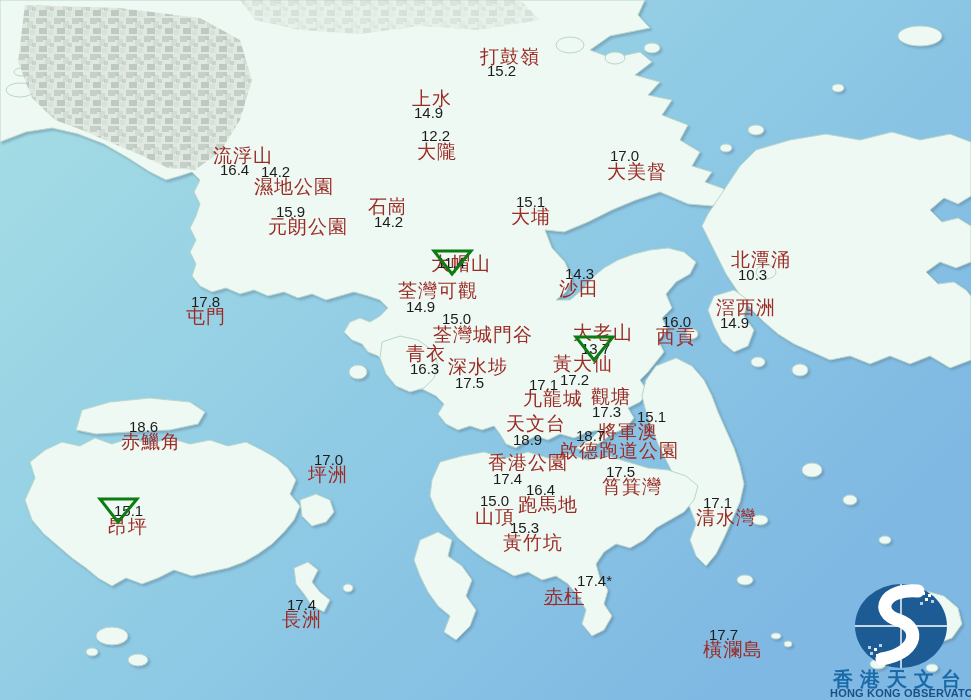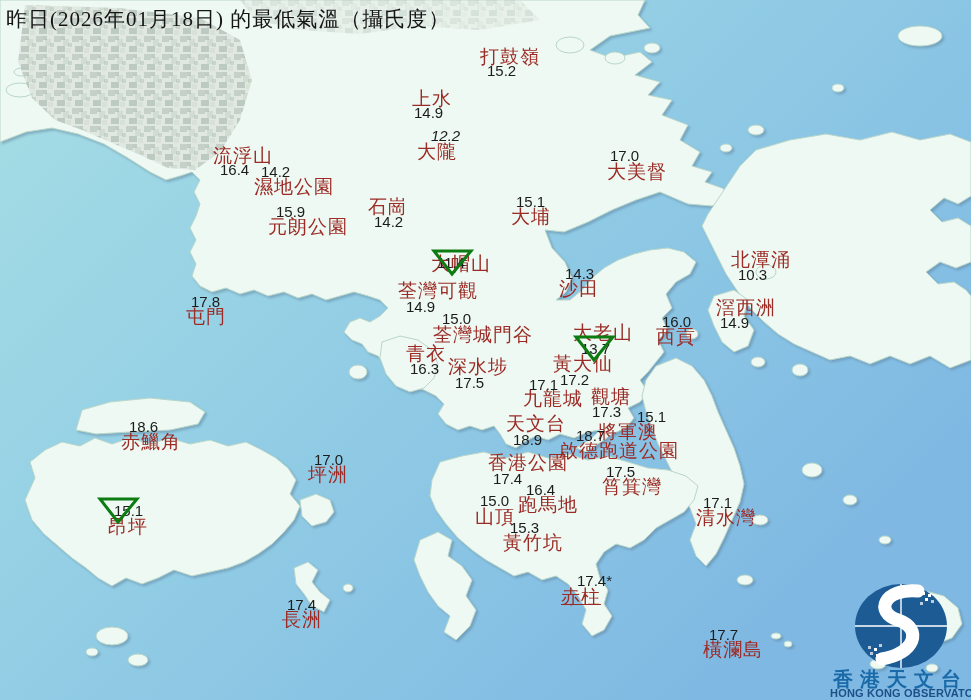--- a/index.html
+++ b/index.html
@@ -174,21 +174,21 @@
     <path fill="url(#urban)" opacity="0.45" d="
       M240,0 L520,0 L540,20 L480,30 L420,26 L360,34 L300,30 L255,20 Z"></path>
   </svg>
 
   <div id="labels-layer">
       <div class="st-name" style="left: 480px; top: 47px;">打鼓嶺</div>
       <div class="st-val" style="left: 487px; top: 63px;">15.2</div>
       <div class="st-name" style="left: 412px; top: 89px;">上水</div>
       <div class="st-val" style="left: 414px; top: 105px;">14.9</div>
       <div class="st-name" style="left: 417px; top: 142px;">大隴</div>
-      <div class="st-val" style="left: 431px; top: 128px; font-style: italic;">12.2</div>
+      <div class="st-val" style="left: 421px; top: 128px;">12.2</div>
       <div class="st-name" style="left: 607px; top: 162px;">大美督</div>
       <div class="st-val" style="left: 610px; top: 148px;">17.0</div>
       <div class="st-name" style="left: 213px; top: 146px;">流浮山</div>
       <div class="st-val" style="left: 220px; top: 162px;">16.4</div>
       <div class="st-name" style="left: 254px; top: 177px;">濕地公園</div>
       <div class="st-val" style="left: 261px; top: 164px;">14.2</div>
       <div class="st-name" style="left: 268px; top: 217px;">元朗公園</div>
       <div class="st-val" style="left: 276px; top: 204px;">15.9</div>
       <div class="st-name" style="left: 368px; top: 197px;">石崗</div>
       <div class="st-val" style="left: 374px; top: 214px;">14.2</div>
@@ -241,33 +241,32 @@
       <div class="st-name" style="left: 696px; top: 508px;">清水灣</div>
       <div class="st-val" style="left: 703px; top: 495px;">17.1</div>
       <div class="st-name" style="left: 121px; top: 432px;">赤鱲角</div>
       <div class="st-val" style="left: 129px; top: 419px;">18.6</div>
       <div class="st-name" style="left: 308px; top: 465px;">坪洲</div>
       <div class="st-val" style="left: 314px; top: 452px;">17.0</div>
       <div class="st-name" style="left: 108px; top: 517px;">昂坪</div>
       <div class="st-val" style="left: 114px; top: 503px;">15.1</div>
       <div class="st-name" style="left: 282px; top: 610px;">長洲</div>
       <div class="st-val" style="left: 287px; top: 597px;">17.4</div>
-      <div class="st-name" style="left: 561px; top: 587px; text-decoration: underline;">赤柱</div>
+      <div class="st-name" style="left: 544px; top: 587px; text-decoration: underline;">赤柱</div>
       <div class="st-val" style="left: 577px; top: 573px;">17.4*</div>
       <div class="st-name" style="left: 703px; top: 640px;">橫瀾島</div>
       <div class="st-val" style="left: 709px; top: 627px;">17.7</div>
     </div>
 
   <svg id="marker-svg" width="971" height="700" viewBox="0 0 971 700">
       <polygon points="434,251 471,251 452,274" class="min-marker"></polygon>
       <polygon points="576,337 613,337 594,360" class="min-marker"></polygon>
       <polygon points="100,499 137,499 118,522" class="min-marker"></polygon>
     </svg>
 
-  <div id="page-title">昨日(2026年01月18日) 的最低氣溫（攝氏度）</div>
 
   <div id="hko-logo">
     <svg width="110" height="88" viewBox="0 0 110 88" style="display:block;margin:0 auto;">
       <ellipse cx="55" cy="44" rx="46" ry="42" fill="#1c5b94"></ellipse>
       <line x1="9" y1="44" x2="101" y2="44" stroke="#ffffff" stroke-width="1.4"></line>
       <line x1="55" y1="2" x2="55" y2="86" stroke="#ffffff" stroke-width="1.4"></line>
       <path d="M72,9 C38,6 28,30 52,38 C78,47 68,72 36,77" fill="none" stroke="#ffffff" stroke-width="13" stroke-linecap="round"></path>
       <g fill="#ffffff">
         <rect x="76" y="10" width="3" height="3"></rect>
           <rect x="82" y="12" width="3" height="3"></rect>

